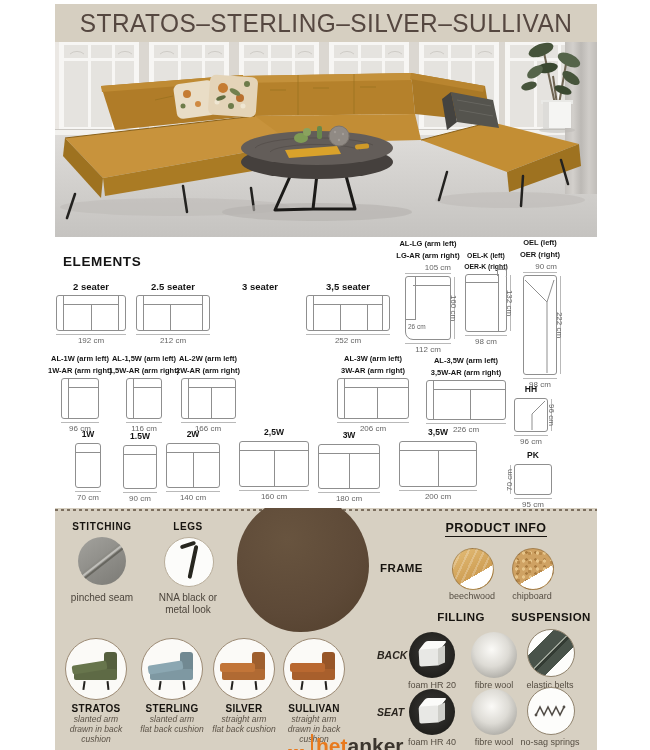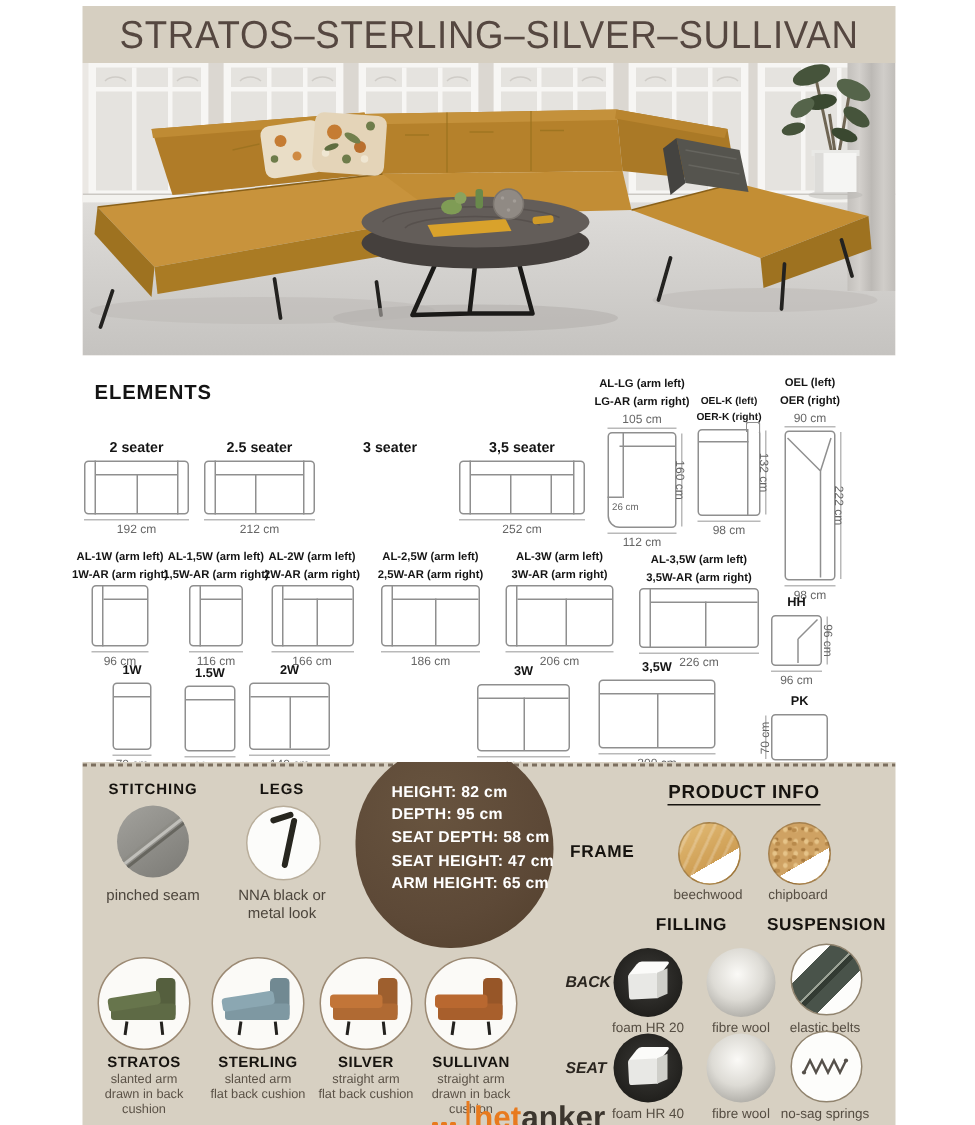--- a/index.html
+++ b/index.html
@@ -7,35 +7,35 @@
 
   
   #titlebar{position:absolute;left:55px;top:4px;width:542px;height:38px;background:#d6cfc1;text-align:center;}
   #titlebar .t{display:inline-block;font-size:26px;line-height:38px;color:#554740;letter-spacing:.5px;transform:scaleX(.94);transform-origin:center;white-space:nowrap;}
 
   
   #photo-wrap{position:absolute;left:55px;top:42px;width:542px;height:195px;overflow:hidden;background:#ebe8e4;}
 
   
   #el-heading{position:absolute;left:63px;top:254px;font-size:13.5px;font-weight:bold;color:#141414;letter-spacing:.6px;}
-  .el{position:absolute;text-align:center;margin-top:12px;}
+  .el{position:absolute;text-align:center;}
   .el-name{font-size:9.5px;font-weight:bold;color:#141414;line-height:11px;margin-bottom:3px;white-space:nowrap;}
   .el-name.sm{font-size:7.5px;line-height:9px;}
   .el-name.xs{font-size:6.8px;line-height:8px;}
   .wrap{position:relative;margin:0 auto;}
   .box{position:relative;border:1px solid #8f8f8f;border-radius:3px;background:#fff;width:100%;box-sizing:border-box;}
   .box i{position:absolute;display:block;}
   i.al{left:6px;top:-1px;bottom:-1px;width:0;border-left:1px solid #8f8f8f;}
   i.ar{right:6px;top:-1px;bottom:-1px;width:0;border-left:1px solid #8f8f8f;}
   i.bk{left:7px;right:7px;top:8px;border-top:1px solid #8f8f8f;}
   i.bk.noarm{left:0;right:0;}
   i.bk.arml{left:7px;right:0;}
   i.dv{top:8px;bottom:0;width:0;border-left:1px solid #8f8f8f;}
   .dim-h{margin-top:3px;border-top:1px solid #b9b9b9;padding-top:1px;font-size:8px;color:#666;}
-  .dim-top{margin-bottom:2px;border-bottom:1px solid #b9b9b9;padding-bottom:1px;font-size:8px;color:#666;}
+  .dim-top{margin-bottom:2px;border-bottom:1px solid #b9b9b9;padding-bottom:1px;font-size:8px;color:#666;text-align:right;}
   .dim-v{position:absolute;font-size:8px;color:#666;white-space:nowrap;}
   .dim-v.r{right:-16px;top:50%;transform:translateY(-50%) rotate(90deg);}
   .dim-v.l{left:-16px;top:50%;transform:translateY(-50%) rotate(-90deg);}
   .vline{position:absolute;top:0;bottom:0;right:-5px;width:0;border-right:1px solid #b9b9b9;}
   .vline.l{left:-5px;right:auto;border-right:none;border-left:1px solid #b9b9b9;}
   i.lg-arm{left:9px;top:-1px;height:44px;width:0;border-left:1px solid #8f8f8f;}
   i.lg-armend{left:-1px;top:42px;width:10px;border-top:1px solid #8f8f8f;}
   .lg-26{position:absolute;left:2px;top:46px;font-size:6.5px;color:#666;}
   .b-lounge{border-bottom-left-radius:8px;}
   .b-oelk:before{content:"";position:absolute;right:-1px;top:-6px;width:8px;height:6px;border:1px solid #8f8f8f;border-bottom:none;border-radius:2px 2px 0 0;background:#fff;}
@@ -76,21 +76,21 @@
   .vcol{position:absolute;width:76px;text-align:center;}
   .vcirc{width:62px;height:62px;border-radius:50%;background:#fbfaf7;border:1px solid #9c8a74;margin:0 auto;position:relative;overflow:hidden;box-sizing:border-box;}
   .vcirc i{position:absolute;}
   i.ms-back{right:9px;top:13px;width:13px;height:27px;border-radius:3px;background:var(--sc,#888);filter:brightness(.9);}
   i.ms-seat{left:8px;right:9px;top:30px;height:11px;border-radius:2px;background:var(--sc,#888);}
   i.ms-arm{left:6px;top:24px;width:35px;height:9px;border-radius:2.5px;background:var(--sc,#888);filter:brightness(1.1);}
   i.ms-arm.slant{transform:rotate(-9deg);}
   i.ms-leg1,i.ms-leg2{width:2px;height:9px;background:#23211e;bottom:9px;transform:rotate(8deg);}
   i.ms-leg1{left:17px;}  i.ms-leg2{left:41px;transform:rotate(-6deg);}
   .v-name{font-size:10px;font-weight:bold;margin-top:3px;color:#16130f;letter-spacing:.3px;}
-  .v-line{font-size:8.5px;color:#5a5146;line-height:10px;}
+  .v-line{font-size:8.5px;font-style:italic;color:#5a5146;line-height:10px;}
   #logo{position:absolute;left:232px;top:226px;white-space:nowrap;font-weight:bold;font-size:21px;}
   #logo .lmark{display:inline-block;vertical-align:top;margin-right:3px;}
   #logo .lmark i{display:inline-block;width:4px;height:4px;background:#e87a1e;margin:0 1px;border-radius:1px;}
   #logo .lbar{display:inline-block;width:2px;height:22px;background:#e87a1e;vertical-align:top;margin:0 3px;}
   #logo .l1{color:#e87a1e;}
   #logo .l2{color:#3c362e;}
 </style>
 </head>
 <body>
 
@@ -376,32 +376,20 @@
     <div class="el-name sm">2W-AR (arm right)</div>
     <div class="wrap" style="width:55px">
         <div class="box" style="height:41px">
           <i class="al"></i>
           <i class="bk arml"></i>
           <i class="dv" style="left:55%"></i>
         </div>
     <div class="dim-h">166 cm</div>
       </div>
   </div>
-  <div class="el" style="left:246px;top:354px;width:82px">
-    <div class="el-name sm">AL-2,5W (arm left)</div>
-    <div class="el-name sm">2,5W-AR (arm right)</div>
-    <div class="wrap" style="width:66px">
-        <div class="box" style="height:41px">
-          <i class="al"></i>
-          <i class="bk arml"></i>
-          <i class="dv" style="left:55%"></i>
-        </div>
-    <div class="dim-h">186 cm</div>
-      </div>
-  </div>
   <div class="el" style="left:330px;top:354px;width:86px">
     <div class="el-name sm">AL-3W (arm left)</div>
     <div class="el-name sm">3W-AR (arm right)</div>
     <div class="wrap" style="width:72px">
         <div class="box" style="height:41px">
           <i class="al"></i>
           <i class="bk arml"></i>
           <i class="dv" style="left:55%"></i>
         </div>
     <div class="dim-h">206 cm</div>
@@ -455,20 +443,30 @@
   <div class="el" style="left:160px;top:429px;width:66px">
     <div class="el-name" style="font-size:8.5px">2W</div>
     <div class="wrap" style="width:54px">
         <div class="box" style="height:45px">
           <i class="bk noarm"></i>
           <i class="dv" style="left:50%"></i>
         </div>
     <div class="dim-h">140 cm</div>
       </div>
   </div>
+  <div class="el" style="left:234px;top:427px;width:80px">
+    <div class="el-name" style="font-size:8.5px">2,5W</div>
+    <div class="wrap" style="width:70px">
+        <div class="box" style="height:46px">
+          <i class="bk noarm"></i>
+          <i class="dv" style="left:50%"></i>
+        </div>
+    <div class="dim-h">160 cm</div>
+      </div>
+  </div>
   <div class="el" style="left:316px;top:430px;width:66px">
     <div class="el-name" style="font-size:8.5px">3W</div>
     <div class="wrap" style="width:62px">
         <div class="box" style="height:45px">
           <i class="bk noarm"></i>
           <i class="dv" style="left:50%"></i>
         </div>
     <div class="dim-h">180 cm</div>
       </div>
   </div>
@@ -502,27 +500,20 @@
     <div class="pcap" style="left:4px;top:84px;width:86px">pinched seam</div>
 
     <div class="ph" style="left:103px;top:13px;width:60px">LEGS</div>
     <div class="circ c-legs" style="left:109px;top:29px;width:48px;height:48px">
         <i class="leg-a"></i>
         <i class="leg-b"></i>
       </div>
     <div class="pcap" style="left:95px;top:84px;width:76px">NNA black or metal look</div>
 
     <div class="blob"></div>
-    <div class="blob-txt">
-      <div>HEIGHT: 82 cm</div>
-      <div>DEPTH: 95 cm</div>
-      <div>SEAT DEPTH: 58 cm</div>
-      <div>SEAT HEIGHT: 47 cm</div>
-      <div>ARM HEIGHT: 65 cm</div>
-    </div>
 
     <div class="pi"><span>PRODUCT INFO</span></div>
     <div class="plabel" style="left:325px;top:54px">FRAME</div>
     <div class="circ c-beech" style="left:397px;top:40px;width:40px;height:40px"></div>
     <div class="pcap sm" style="left:385px;top:83px;width:64px">beechwood</div>
     <div class="circ c-chip" style="left:457px;top:40px;width:40px;height:40px"></div>
     <div class="pcap sm" style="left:447px;top:83px;width:60px">chipboard</div>
 
     <div class="ph2" style="left:368px;top:103px;width:76px">FILLING</div>
     <div class="ph2" style="left:452px;top:103px;width:88px">SUSPENSION</div>

